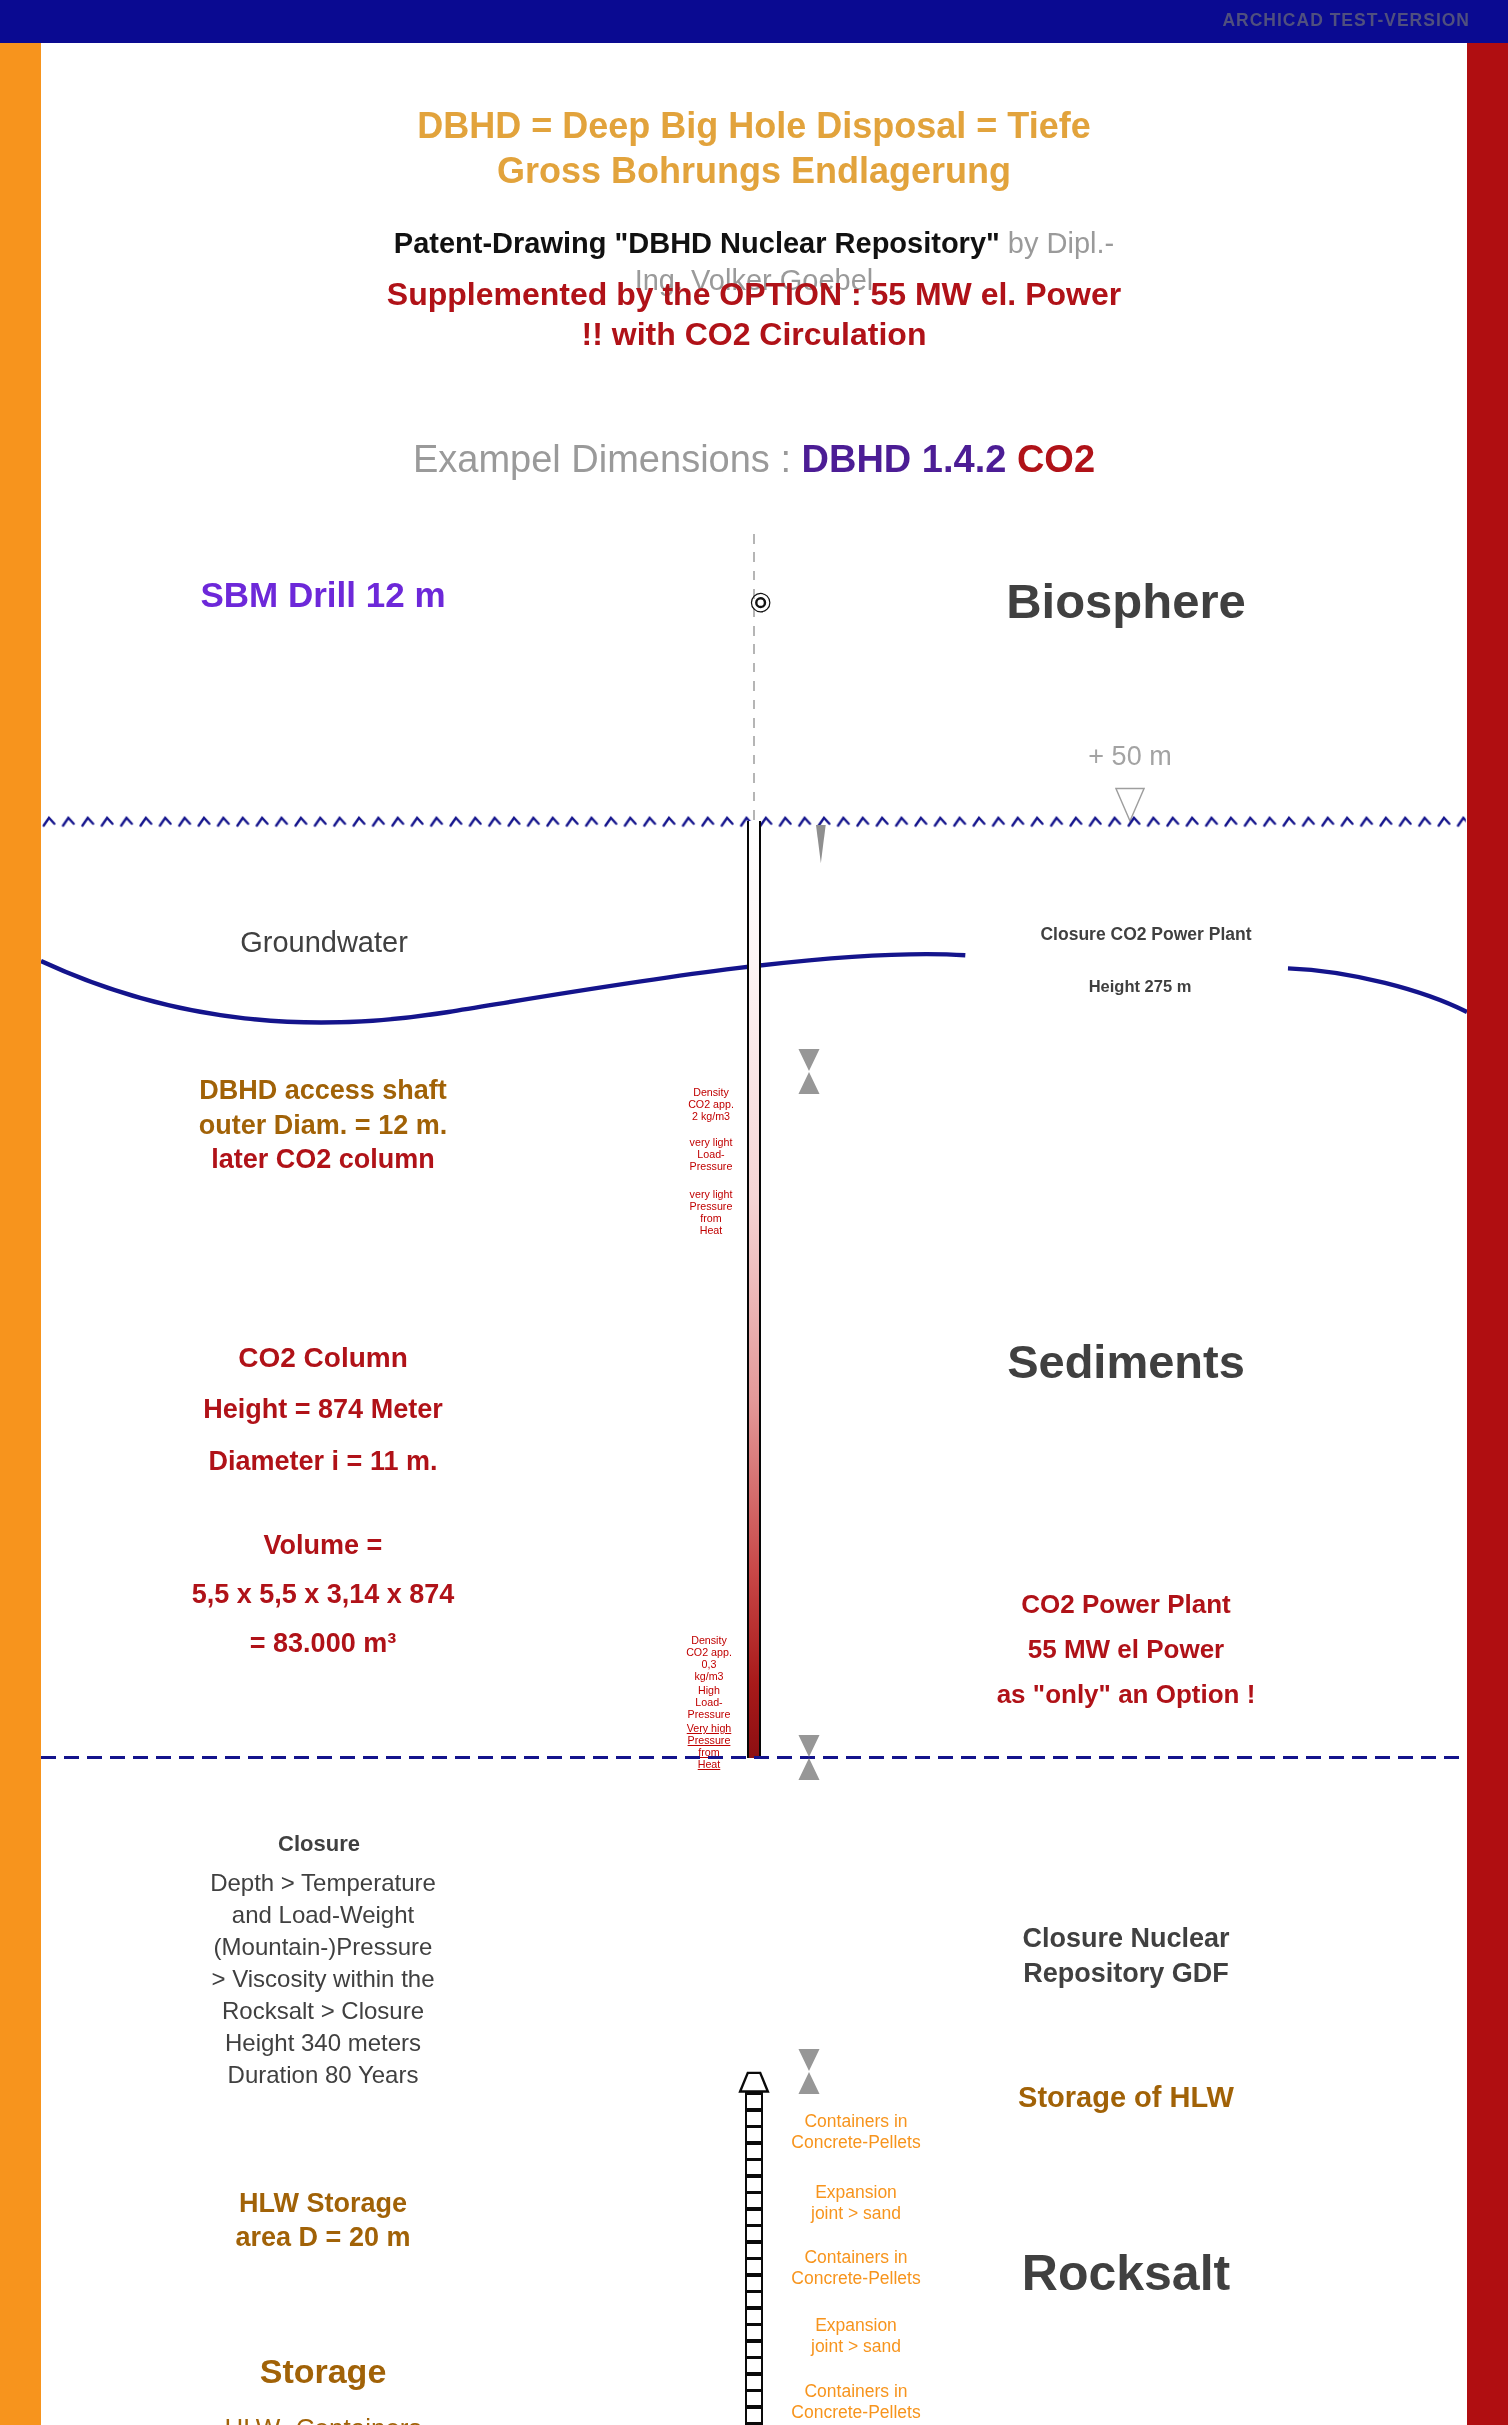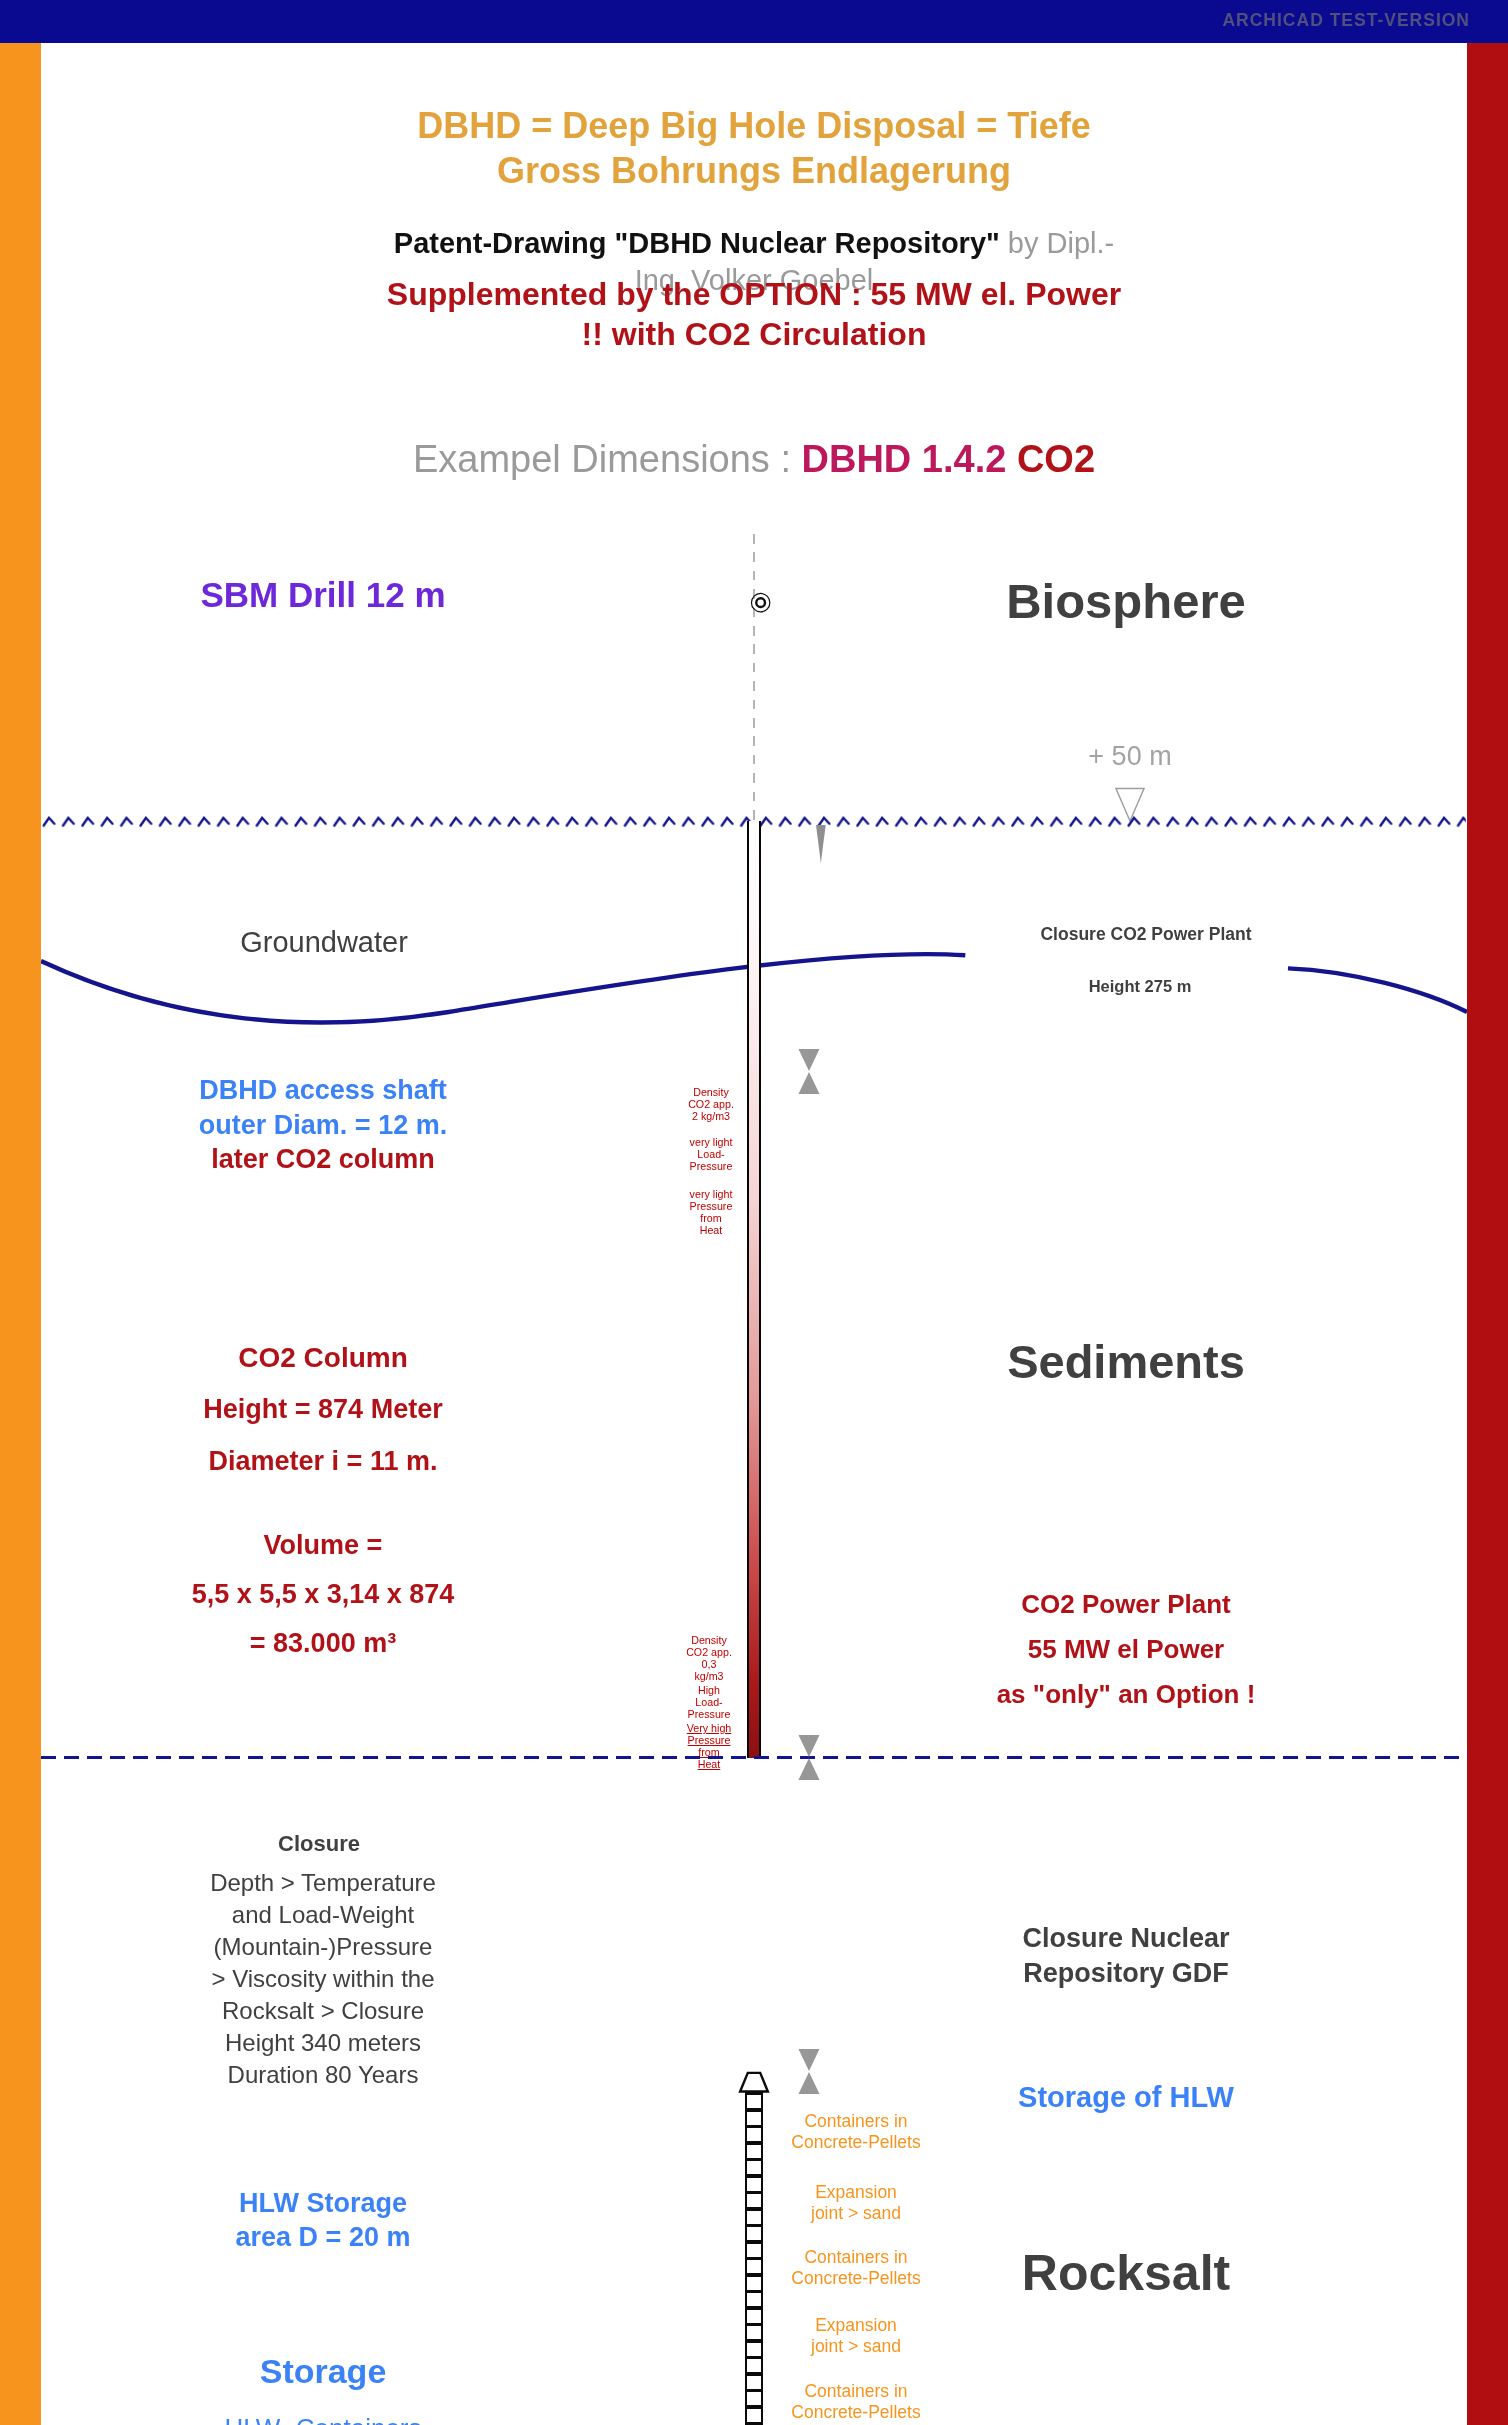--- a/index.html
+++ b/index.html
@@ -2,21 +2,21 @@
 <html style="font-size:7.8px"><head>
 <meta charset="utf-8">
 <style>
   html,body{margin:0;padding:0;background:#ffffff;}
   body{width:1508px;height:3262px;position:relative;overflow:hidden;
        font-family:"Liberation Sans",sans-serif;}
   .abs{position:absolute;}
   .lbl{position:absolute;transform:translateX(-50%);text-align:center;
        white-space:pre-line;line-height:1.25;}
   .navy{color:#404040;}
-  .orange{color:#3b82f6;}
+  .orange{color:#a16207;}
   .dred{color:#B01218;}
   .gray{color:#9A9A9A;}
   .bold{font-weight:bold;}
 
   .header-bar{left:0;top:0;width:1508px;height:43px;background:#0A0A91;}
   .watermark{position:absolute;right:38px;top:9.7px;font-size:17.5px;font-weight:bold;
              color:#50507E;letter-spacing:1px;}
   .left-border{left:0;top:43px;width:41px;height:3167px;background:#F7941D;}
   .right-border{left:1467px;top:43px;width:41px;height:3167px;background:#B00E11;}
 
@@ -44,21 +44,21 @@
 </div>
 <div class="abs left-border"></div>
 <div class="abs right-border"></div>
 
 <div class="lbl bold" style="left:754px;top:103px;font-size:36px;color:#E2A33C;">DBHD = Deep Big Hole Disposal = Tiefe Gross Bohrungs Endlagerung</div>
 <div class="lbl" style="left:754px;top:189px;font-size:29px;">
   <span class="bold" style="color:#111;">Patent-Drawing "DBHD Nuclear Repository"</span><span class="gray"> by Dipl.-Ing. Volker Goebel</span>
 </div>
 <div class="lbl bold dred" style="left:754px;top:274px;font-size:32px;">Supplemented by the OPTION : 55 MW el. Power !! with CO2 Circulation</div>
 <div class="lbl" style="left:754px;top:388px;font-size:38px;">
-  <span class="gray">Exampel Dimensions : </span><span class="bold" style="color:#be185d;">DBHD 1.4.2 </span><span class="bold dred">CO2</span>
+  <span class="gray">Exampel Dimensions : </span><span class="bold" style="color:#4c1d95;">DBHD 1.4.2 </span><span class="bold dred">CO2</span>
 </div>
 
 <div class="lbl bold" style="left:323px;top:573px;font-size:35px;color:#6d28d9;">SBM Drill 12 m</div>
 <div class="lbl bold navy" style="left:1126px;top:571px;font-size:49px;">Biosphere</div>
 <div class="abs centerline"></div>
 <svg class="abs" style="left:750px;top:592px;" width="21.3" height="21.3" viewBox="0 0 44 44">
   <circle cx="22" cy="22" r="19" fill="none" stroke="#111" stroke-width="2.5"></circle>
   <circle cx="22" cy="22" r="9" fill="#fff" stroke="#111" stroke-width="5"></circle>
 </svg>
 <div class="lbl" style="left:1130px;top:740px;font-size:27px;color:#A3A3A3;">+ 50 m</div>

